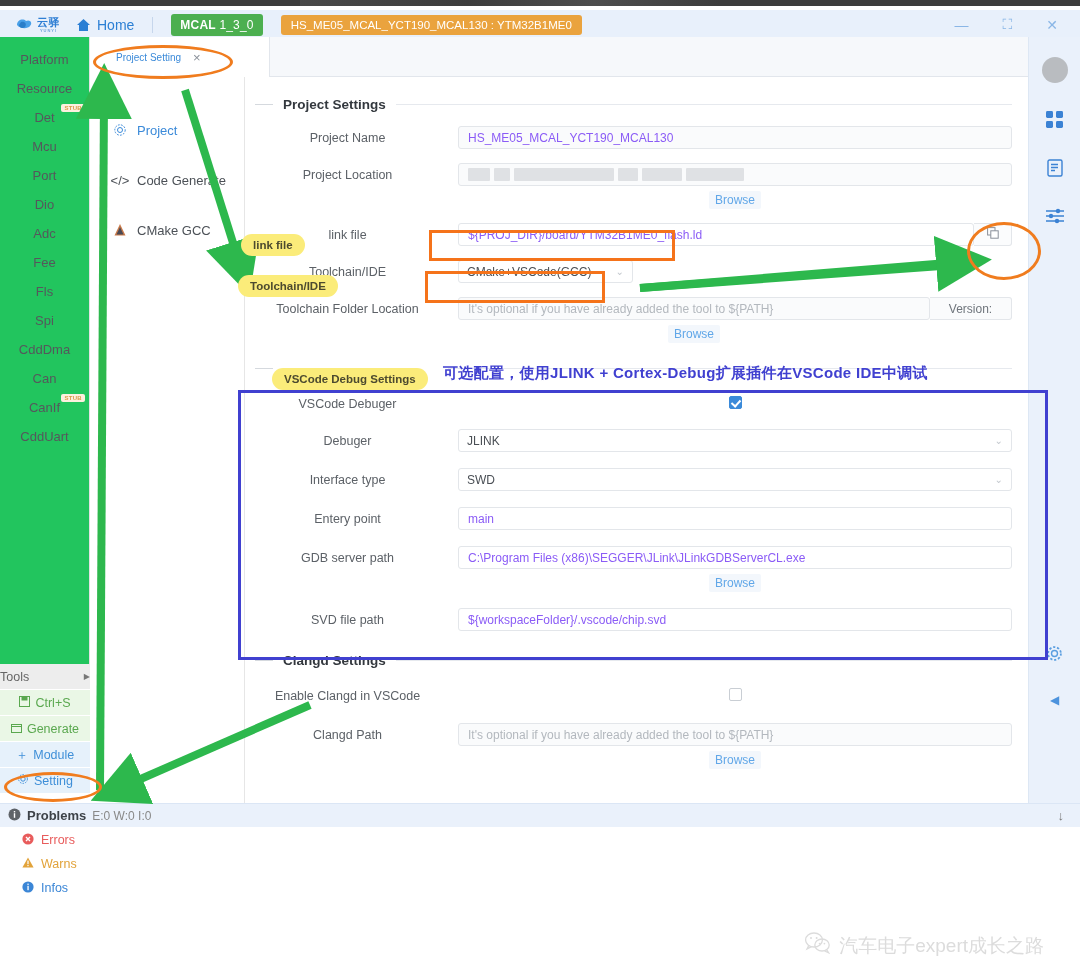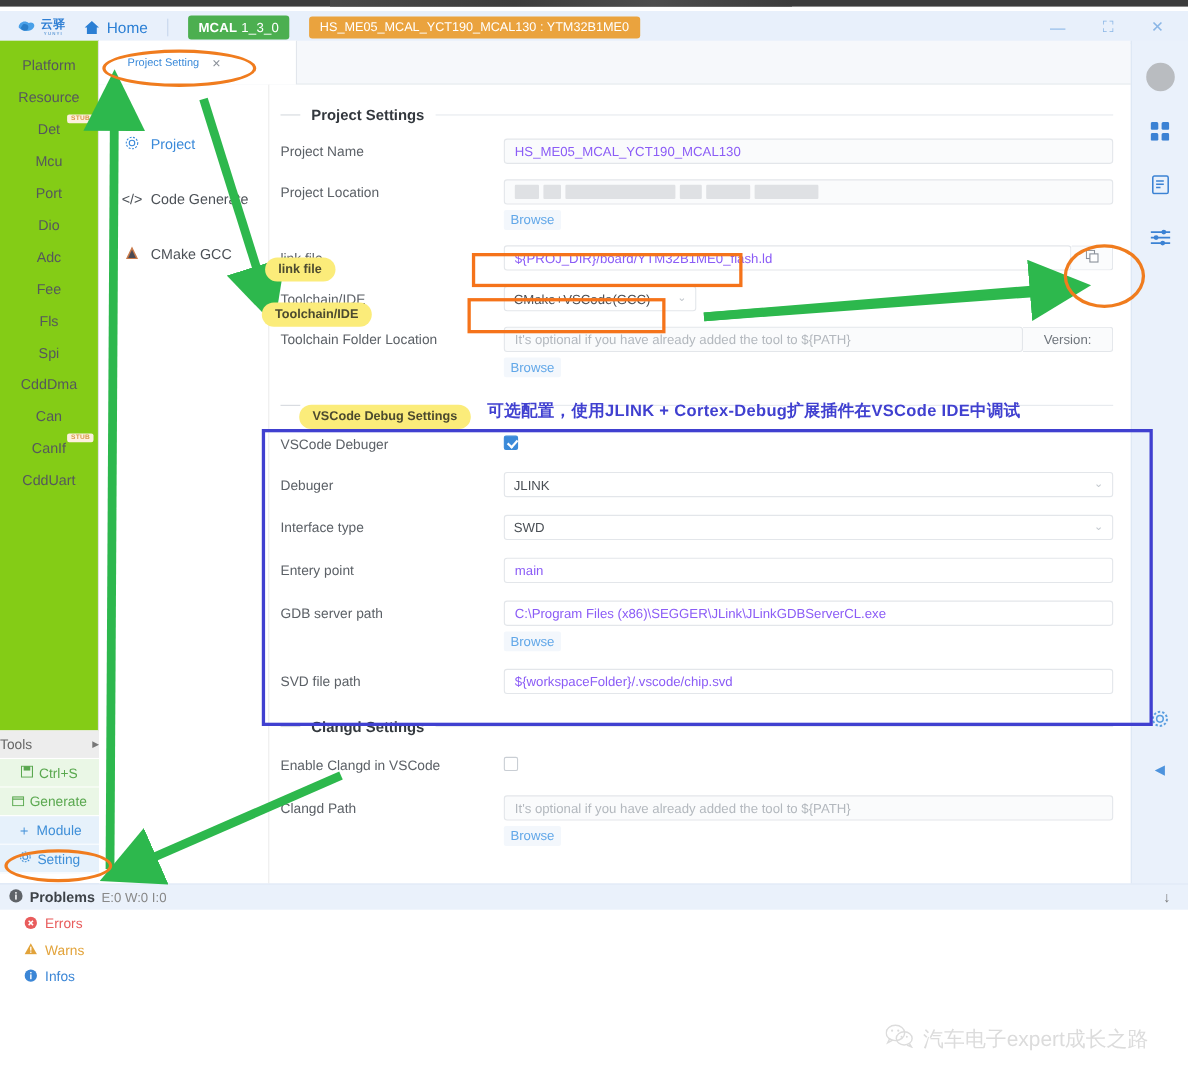--- a/index.html
+++ b/index.html
@@ -50,21 +50,21 @@
     margin-left: 18px; background: #eaa33e; color: #fff; border-radius: 3px;
     padding: 4px 10px; font-size: 11.5px; white-space: nowrap;
   }
   .win-ctrls { margin-left: auto; display: flex; align-items: center; gap: 34px;
                margin-right: 22px; color: #8ab6e6; font-size: 14px; }
   .win-ctrls span { cursor: default; }
 
   
   .modlist {
     position: absolute; left: 0; top: 37px; width: 90px; height: 627px;
-    background: #84cc16; border-right: 1px solid #e2e2e2;
+    background: #22c55e; border-right: 1px solid #e2e2e2;
     padding-top: 8px; text-align: center;
   }
   .mod-item {
     position: relative; height: 29px; line-height: 29px;
     font-size: 13px; color: #55585c;
   }
   .stub-tag {
     position: absolute; right: 4px; top: 1px;
     background: #fdf0df; color: #d79a49; font-size: 6px;
     padding: 1px 3px; border-radius: 2px; line-height: 1;
@@ -118,21 +118,21 @@
     background: #fff; border-right: 1px solid #e6e6e6; padding-top: 28px;
   }
   .tree-item { height: 50px; display: flex; align-items: center; gap: 9px; padding-left: 22px;
                font-size: 13px; color: #4c5157; }
   .tree-item.sel { color: #3b8ad9; }
   .tree-item .ti-ico { width: 16px; display:flex; align-items:center; justify-content:center; }
 
   
   .form {
     position: absolute; left: 245px; top: 77px; width: 783px; height: 726px;
-    background: #fff; overflow: hidden;
+    background: #fff; overflow: hidden; text-align: center;
   }
   .sec-head { display: flex; align-items: center; gap: 10px; margin: 20px 0 6px 10px; }
   .sec-head .dash { width: 18px; height: 1px; background: #d5d9de; }
   .sec-head .sh-text { font-weight: bold; font-size: 13.5px; color: #33383e; white-space: nowrap; }
   .sec-head .line { flex: 1; height: 1px; background: #e6e9ee; margin-right: 16px; }
 
   .row { display: flex; align-items: flex-start; margin-top: 14px; padding-left: 10px; gap: 18px; }
   .row .lab { width: 185px; font-size: 12.5px; color: #5c6167; padding-top: 5px; flex: 0 0 185px; }
   .row .fld { flex: 1; margin-right: 16px; position: relative; }
 

